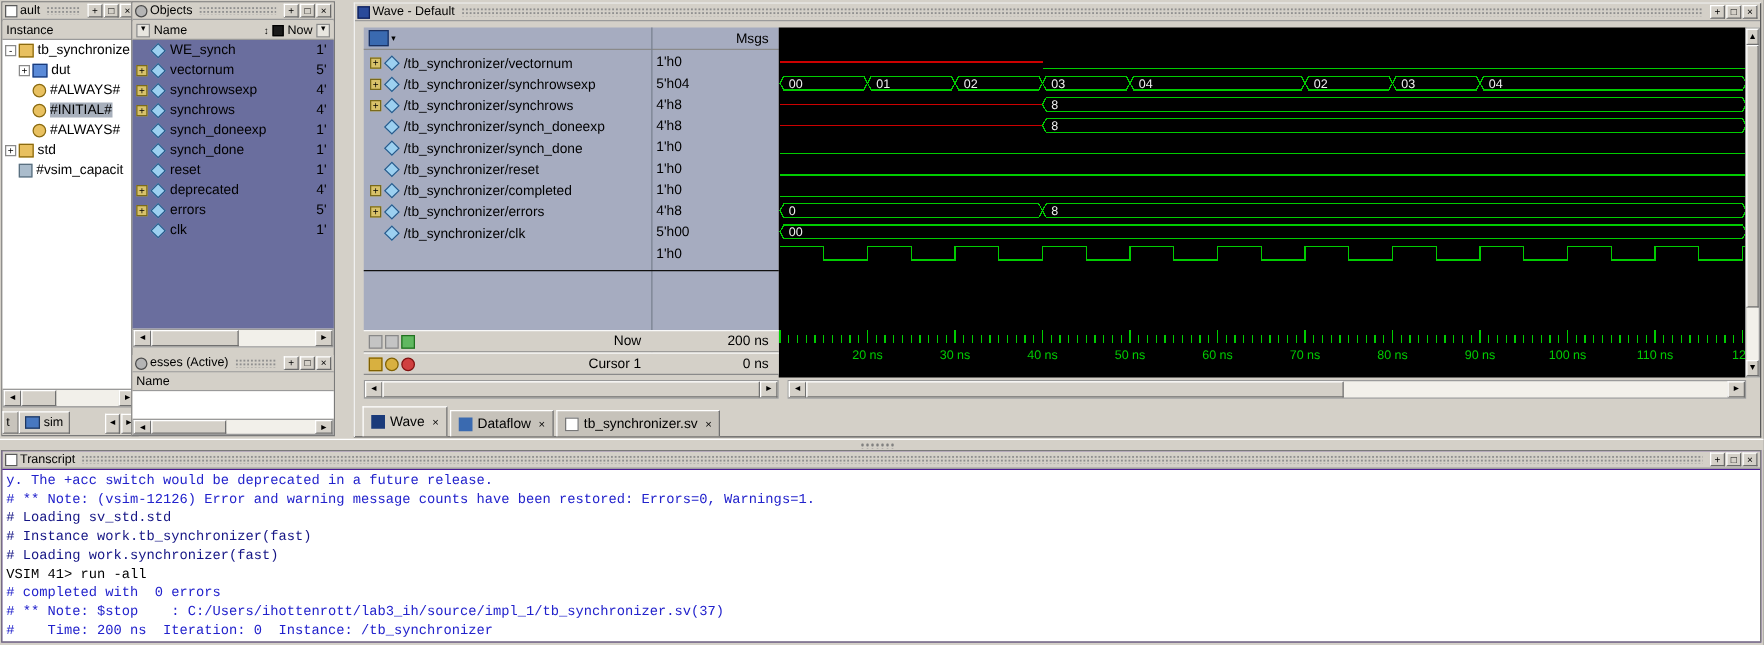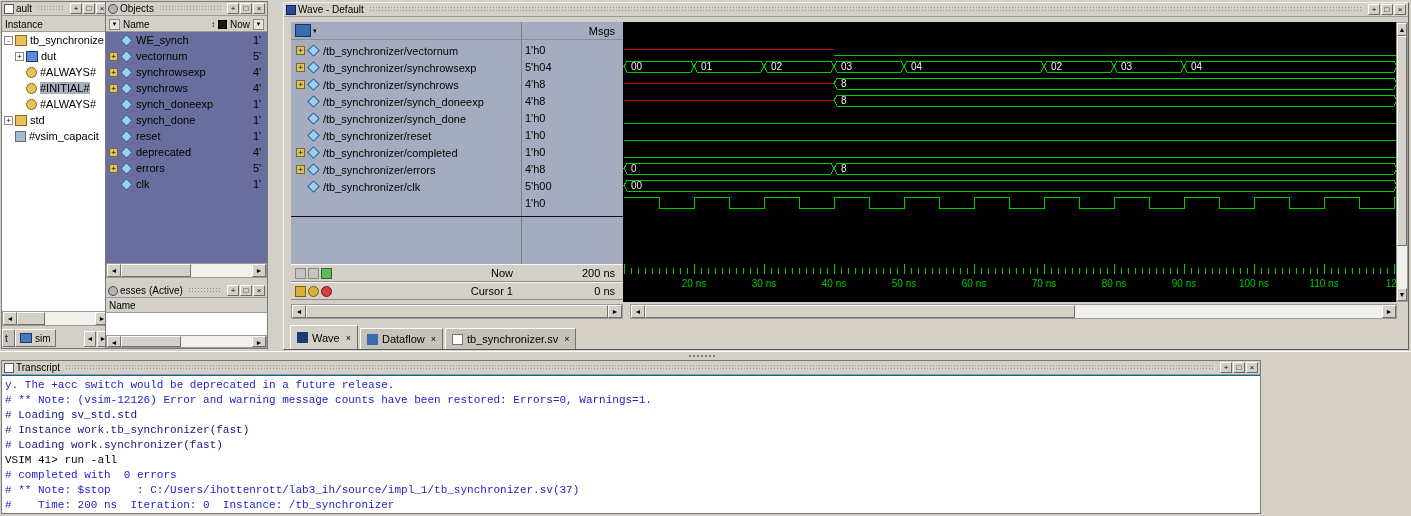--- a/index.html
+++ b/index.html
@@ -111,21 +111,21 @@
   .icon-dataflow{background:#3a6ab0}
   .icon-source{background:#fff;border:1px solid #777}
   .tclose{font-size:9px;margin-left:2px}
 
   
   #splitter{position:absolute;left:0;top:351px;width:1411px;height:9px;background:#d4d0c8;border-top:1px solid #fff;box-sizing:border-box}
   .dots{position:absolute;left:688px;top:2px;width:28px;height:5px;
     background-image:radial-gradient(circle,#808080 1px,transparent 1.2px);background-size:4px 4px}
 
   
-  #transcript{left:1px;top:360px;width:1260px;height:154px;background:#0369a1}
+  #transcript{left:1px;top:360px;width:1408px;height:154px;background:#4c1d95}
   #transcript-body{position:absolute;left:0;right:0;top:15px;bottom:0;background:#fff;overflow:hidden;
     font:11px/15px "Liberation Mono",monospace;padding:2px 0 0 3px}
   .tline{white-space:pre;height:15px}
   svg{display:block}
 </style>
 </head>
 <body>
 
 <div class="screen">
 

